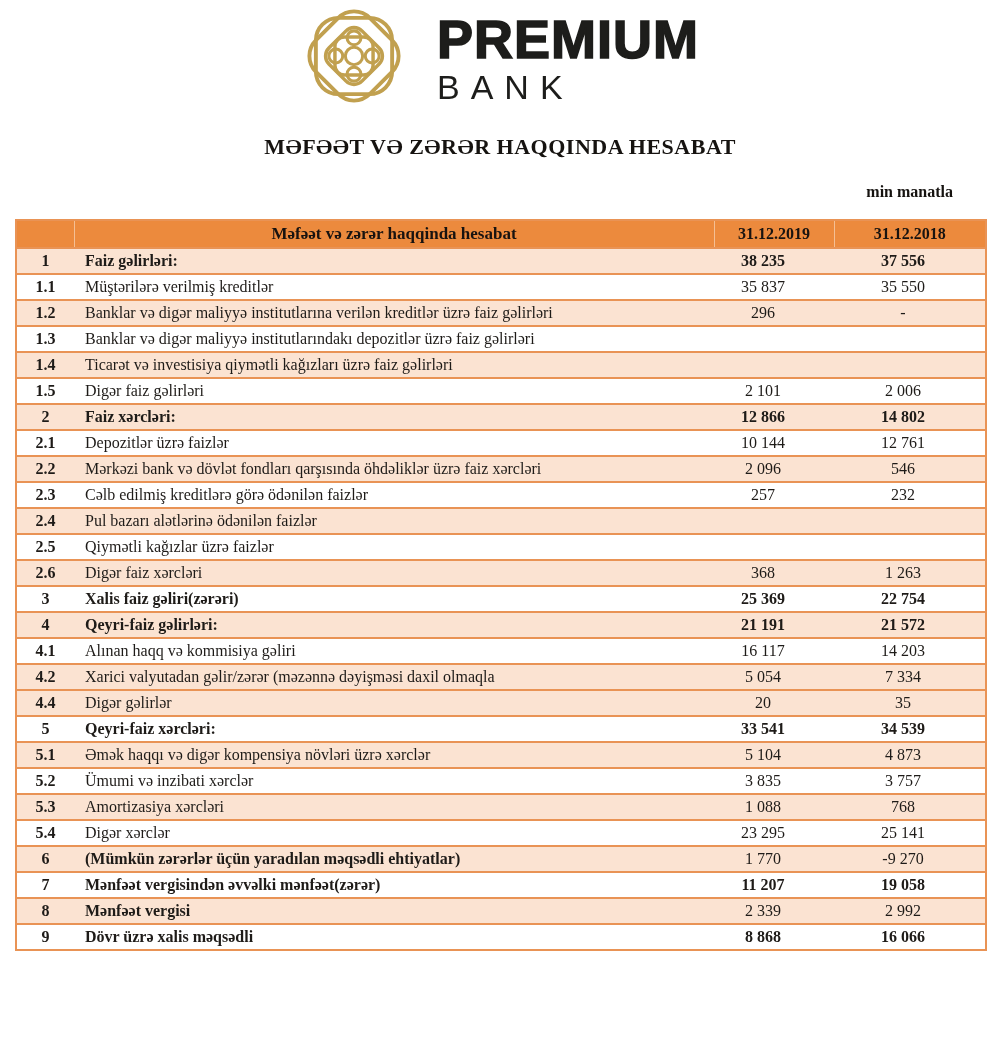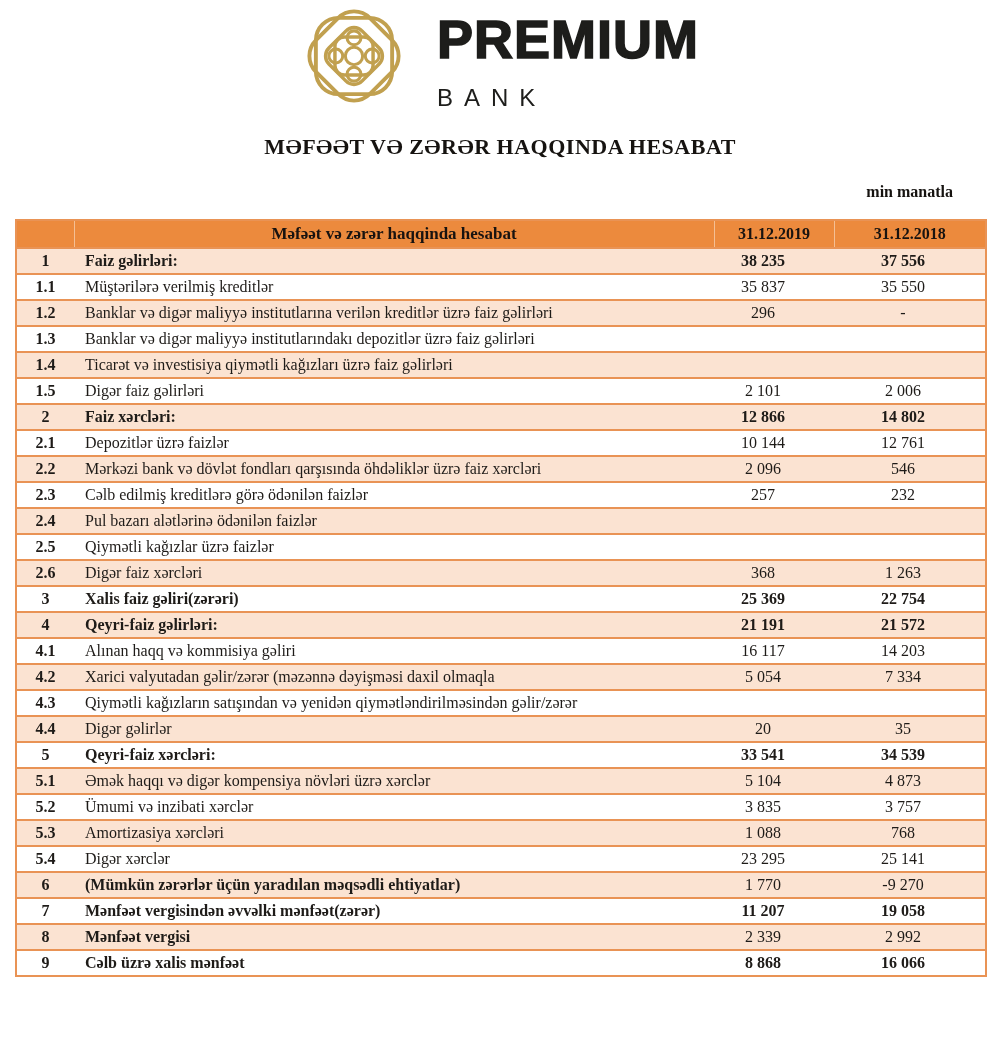--- a/index.html
+++ b/index.html
@@ -24,21 +24,21 @@
     gap:30px;padding-top:4px;height:112px;
   }
   .emblem{width:106px;height:104px;}
   .emblem *{stroke:var(--logo-gold);}
   .brand{padding-top:8px;font-family:"Liberation Sans", sans-serif;color:#1d1d1b;}
   .brand-top{
     font-size:54px;font-weight:700;line-height:1;letter-spacing:1px;
     -webkit-text-stroke:1.6px #1d1d1b;
   }
   .brand-bottom{
-    font-size:24px;font-weight:400;line-height:1;letter-spacing:11px;margin-top:20px;
+    font-size:34px;font-weight:400;line-height:1;letter-spacing:11px;margin-top:4px;
   }
   .title{
     margin:22px 0 0;text-align:center;
     font-size:22px;font-weight:bold;letter-spacing:0.5px;color:#161310;
   }
   .unit-note{
     margin-top:23px;text-align:right;padding-right:47px;
     font-size:16px;font-weight:bold;color:#161310;padding-left:20px;
   }
   table.pl-table{
@@ -216,26 +216,20 @@
     <td class="cell-label">Alınan haqq və kommisiya gəliri</td>
     <td class="cell-v cell-v2019">16 117</td>
     <td class="cell-v cell-v2018">14 203</td>
   </tr>
         <tr class="peach">
     <td class="cell-no">4.2</td>
     <td class="cell-label">Xarici valyutadan gəlir/zərər (məzənnə dəyişməsi daxil olmaqla</td>
     <td class="cell-v cell-v2019">5 054</td>
     <td class="cell-v cell-v2018">7 334</td>
   </tr>
-        <tr class="white">
-    <td class="cell-no">4.3</td>
-    <td class="cell-label">Qiymətli kağızların satışından və yenidən qiymətləndirilməsindən gəlir/zərər</td>
-    <td class="cell-v cell-v2019"></td>
-    <td class="cell-v cell-v2018"></td>
-  </tr>
         <tr class="peach">
     <td class="cell-no">4.4</td>
     <td class="cell-label">Digər gəlirlər</td>
     <td class="cell-v cell-v2019">20</td>
     <td class="cell-v cell-v2018">35</td>
   </tr>
         <tr class="white bold-label bold-vals">
     <td class="cell-no">5</td>
     <td class="cell-label">Qeyri-faiz xərcləri:</td>
     <td class="cell-v cell-v2019">33 541</td>
@@ -278,20 +272,20 @@
     <td class="cell-v cell-v2018">19 058</td>
   </tr>
         <tr class="peach bold-label">
     <td class="cell-no">8</td>
     <td class="cell-label">Mənfəət vergisi</td>
     <td class="cell-v cell-v2019">2 339</td>
     <td class="cell-v cell-v2018">2 992</td>
   </tr>
         <tr class="white bold-label bold-vals">
     <td class="cell-no">9</td>
-    <td class="cell-label">Cəlb üzrə xalis mənfəət</td>
+    <td class="cell-label">Dövr üzrə xalis məqsədli</td>
     <td class="cell-v cell-v2019">8 868</td>
     <td class="cell-v cell-v2018">16 066</td>
   </tr>
       </tbody>
   </table>
 
 </div>
 
 </body></html>

